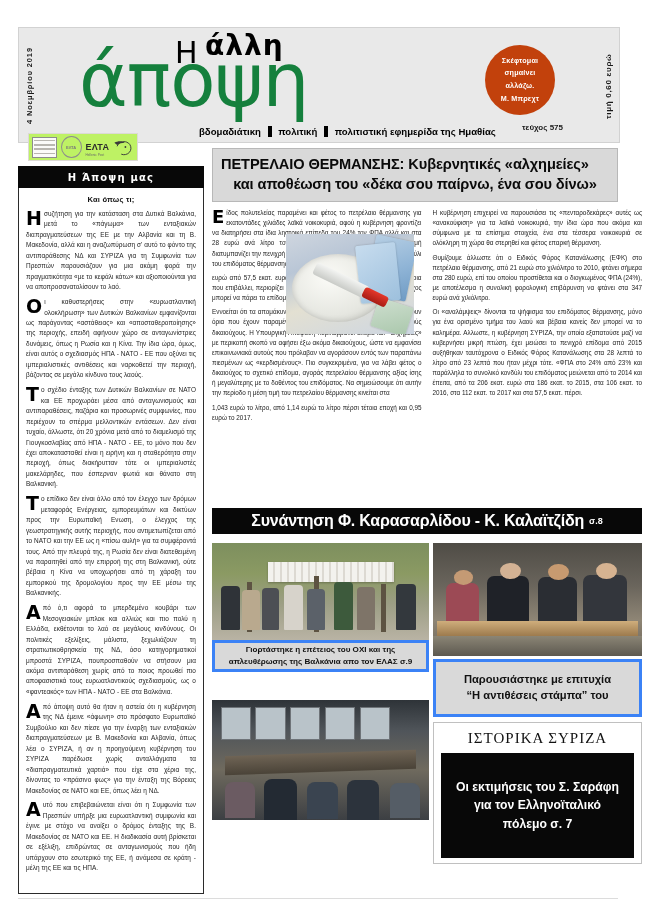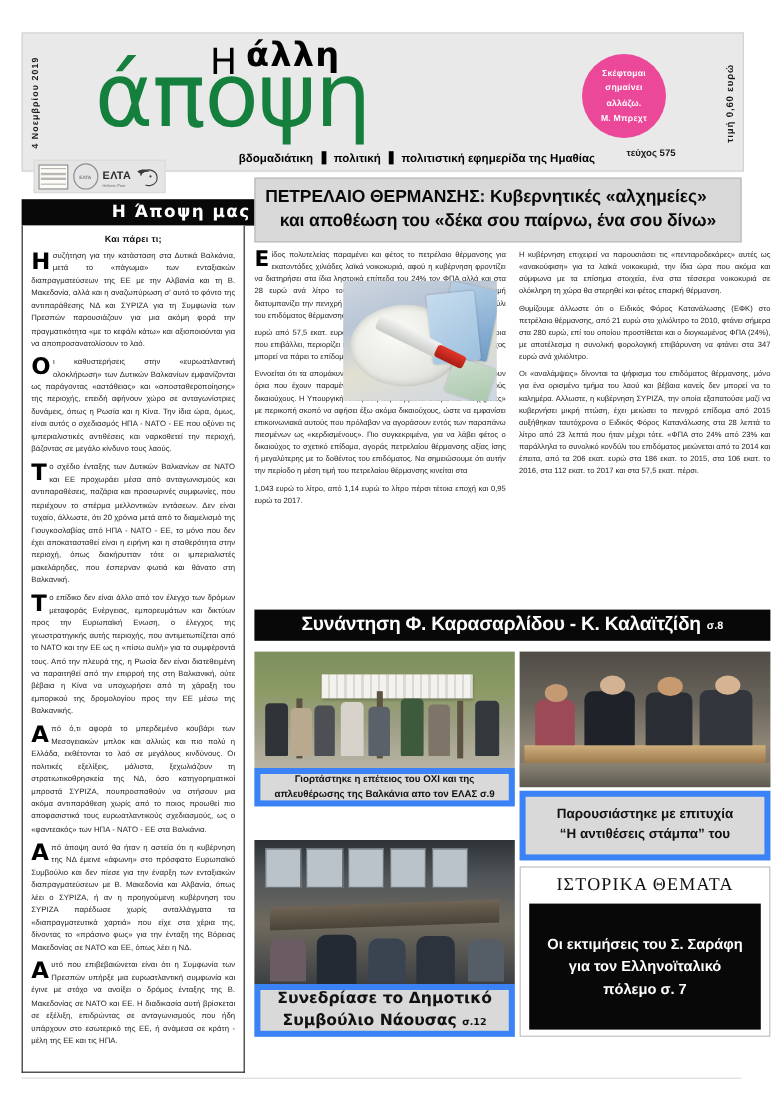--- a/index.html
+++ b/index.html
@@ -48,33 +48,33 @@
   .mh-sub{
     position:absolute;left:122px;top:96px;
     font-size:9.6px;font-weight:bold;color:#000;white-space:nowrap;
   }
   .mh-sub .bar{
     display:inline-block;width:4px;height:11px;background:#000;
     vertical-align:-2px;margin:0 4px;
   }
   .mh-badge{
     position:absolute;right:64px;top:17px;width:70px;height:70px;border-radius:50%;
-    background:#ec4899;color:#fff;display:flex;flex-direction:column;
+    background:#c2410c;color:#fff;display:flex;flex-direction:column;
     align-items:center;justify-content:center;text-align:center;
     font-size:7.2px;line-height:1.75;font-weight:bold;letter-spacing:.2px;
   }
   .mh-issue{
     position:absolute;right:56px;top:95px;
     font-size:8px;font-weight:bold;color:#1a1a1a;
   }
 
   
   .elta{
     position:absolute;left:28px;top:133px;width:110px;height:28px;
-    background:#e5e5e5;border:1px solid #dcdad4;display:flex;align-items:center;
+    background:#bef264;border:1px solid #dcdad4;display:flex;align-items:center;
     gap:4px;padding:0 3px;box-sizing:border-box;
   }
   .elta .stampbox{
     width:26px;height:21px;border:1px solid #8d8d8d;background:#fbfbf8;
     display:flex;flex-direction:column;justify-content:space-around;padding:1px;
     box-sizing:border-box;
   }
   .elta .stampbox i{display:block;height:1.5px;background:#b9b7b0;}
   .elta .seal{
     width:20px;height:20px;border-radius:50%;border:1px solid #8d8d8d;
@@ -83,23 +83,22 @@
   }
   .elta .eltaword{font-size:9px;font-weight:bold;color:#2c2c2c;letter-spacing:.3px;}
   .elta .eltasub{font-size:3.2px;color:#6b6b6b;display:block;line-height:1;}
   .elta .hermes{width:22px;height:20px;}
 
   
   .ed-col{position:absolute;left:18px;top:166px;width:186px;height:728px;}
   .ed-head{
     width:100%;height:22px;background:#080808;color:#fff;
     display:flex;align-items:center;justify-content:center;
-    font-size:14px;font-weight:bold;letter-spacing:1.2px;
+    font-size:10px;font-weight:bold;letter-spacing:1.2px;
     font-family:"DejaVu Sans",sans-serif;
-    padding-left:40px;
   }
   .ed-body{
     border:1px solid #2b2b2b;border-top:none;width:100%;height:706px;
     box-sizing:border-box;padding:7px 7px 4px 7px;background:#fff;
   }
   .ed-sub{
     text-align:center;font-size:7.6px;font-weight:bold;color:#111;
     margin:0 0 5px 0;letter-spacing:.2px;
   }
   .ed-p{
@@ -167,21 +166,21 @@
     position:absolute;left:212px;top:508px;width:430px;height:26px;
     background:#080808;color:#fff;display:flex;align-items:center;
     justify-content:center;gap:5px;
   }
   .banner2 .t{font-size:16px;font-weight:bold;letter-spacing:-.2px;}
   .banner2 .pg{font-size:9px;font-weight:bold;}
 
   
   .ph{position:absolute;overflow:hidden;background:#8a8f85;}
   .cap{
-    position:absolute;background:#d9d9d9;border:5px solid #3b82f6;
+    position:absolute;background:#d9d9d9;border:3px solid #3b82f6;
     box-sizing:border-box;display:flex;flex-direction:column;
     align-items:center;justify-content:center;text-align:center;
   }
   .cap .ln{font-weight:bold;color:#111;}
 
   
   #photo-oxi{left:212px;top:543px;width:217px;height:97px;
     background:linear-gradient(180deg,#7d8f5e 0%,#8b9a63 32%,#9c9e84 62%,#b9b3a4 100%);}
   #photo-oxi .banner-cloth{position:absolute;left:26%;top:20%;width:58%;height:20%;
     background:repeating-linear-gradient(90deg,#f3f2ee 0 5px,#dcd9d2 5px 7px);
@@ -282,21 +281,21 @@
     <svg class="hermes" viewBox="0 0 30 26">
       <path d="M6 12c2-6 9-8 14-6 4 1.5 6 5 6 9 0 4-3 8-8 9-2 .4-4 .2-6-.6" fill="none" stroke="#3a3a3a" stroke-width="1.4"></path>
       <path d="M2 7c5-3 11-3 15 0-4 0-8 1-11 3z" fill="#3a3a3a"></path>
       <circle cx="18" cy="13" r="1.3" fill="#3a3a3a"></circle>
     </svg>
   </div>
 
   <div class="ed-col">
     <div class="ed-head">Η Άποψη μας</div>
     <div class="ed-body">
-      <p class="ed-sub">Και πάρει τι;</p>
+      <p class="ed-sub">Και όπως τι;</p>
       <p class="ed-p drop">Η συζήτηση για την κατάσταση στα Δυτικά Βαλκάνια, μετά το «πάγωμα» των ενταξιακών διαπραγματεύσεων της ΕΕ με την Αλβανία και τη Β. Μακεδονία, αλλά και η αναζωπύρωση σ' αυτό το φόντο της αντιπαράθεσης ΝΔ και ΣΥΡΙΖΑ για τη Συμφωνία των Πρεσπών παρουσιάζουν για μια ακόμη φορά την πραγματικότητα «με το κεφάλι κάτω» και αξιοποιούνται για να αποπροσανατολίσουν το λαό.</p>
       <p class="ed-p drop">Οι καθυστερήσεις στην «ευρωατλαντική ολοκλήρωση» των Δυτικών Βαλκανίων εμφανίζονται ως παράγοντας «αστάθειας» και «αποσταθεροποίησης» της περιοχής, επειδή αφήνουν χώρο σε ανταγωνίστριες δυνάμεις, όπως η Ρωσία και η Κίνα. Την ίδια ώρα, όμως, είναι αυτός ο σχεδιασμός ΗΠΑ - ΝΑΤΟ - ΕΕ που οξύνει τις ιμπεριαλιστικές αντιθέσεις και ναρκοθετεί την περιοχή, βάζοντας σε μεγάλο κίνδυνο τους λαούς.</p>
       <p class="ed-p drop">Το σχέδιο ένταξης των Δυτικών Βαλκανίων σε ΝΑΤΟ και ΕΕ προχωράει μέσα από ανταγωνισμούς και αντιπαραθέσεις, παζάρια και προσωρινές συμφωνίες, που περιέχουν το σπέρμα μελλοντικών εντάσεων. Δεν είναι τυχαίο, άλλωστε, ότι 20 χρόνια μετά από το διαμελισμό της Γιουγκοσλαβίας από ΗΠΑ - ΝΑΤΟ - ΕΕ, το μόνο που δεν έχει αποκατασταθεί είναι η ειρήνη και η σταθερότητα στην περιοχή, όπως διακήρυτταν τότε οι ιμπεριαλιστές μακελάρηδες, που έσπερναν φωτιά και θάνατο στη Βαλκανική.</p>
       <p class="ed-p drop">Το επίδικο δεν είναι άλλο από τον έλεγχο των δρόμων μεταφοράς Ενέργειας, εμπορευμάτων και δικτύων προς την Ευρωπαϊκή Ενωση, ο έλεγχος της γεωστρατηγικής αυτής περιοχής, που αντιμετωπίζεται από το ΝΑΤΟ και την ΕΕ ως η «πίσω αυλή» για τα συμφέροντά τους. Από την πλευρά της, η Ρωσία δεν είναι διατεθειμένη να παραιτηθεί από την επιρροή της στη Βαλκανική, ούτε βέβαια η Κίνα να υποχωρήσει από τη χάραξη του εμπορικού της δρομολογίου προς την ΕΕ μέσω της Βαλκανικής.</p>
       <p class="ed-p drop">Από ό,τι αφορά το μπερδεμένο κουβάρι των Μεσογειακών μπλοκ και αλλιώς και πιο πολύ η Ελλάδα, εκθέτονται το λαό σε μεγάλους κινδύνους. Οι πολιτικές εξελίξεις, μάλιστα, ξεχωλιάζουν τη στρατιωτικοθρησκεία της ΝΔ, όσο κατηγορηματικοί μπροστά ΣΥΡΙΖΑ, πουπροσπαθούν να στήσουν μια ακόμα αντιπαράθεση χωρίς από το ποιος προωθεί πιο αποφασιστικά τους ευρωατλαντικούς σχεδιασμούς, ως ο «φαντεακός» των ΗΠΑ - ΝΑΤΟ - ΕΕ στα Βαλκάνια.</p>
       <p class="ed-p drop">Από άποψη αυτό θα ήταν η αστεία ότι η κυβέρνηση της ΝΔ έμεινε «άφωνη» στο πρόσφατο Ευρωπαϊκό Συμβούλιο και δεν πίεσε για την έναρξη των ενταξιακών διαπραγματεύσεων με Β. Μακεδονία και Αλβανία, όπως λέει ο ΣΥΡΙΖΑ, ή αν η προηγούμενη κυβέρνηση του ΣΥΡΙΖΑ παρέδωσε χωρίς ανταλλάγματα τα «διαπραγματευτικά χαρτιά» που είχε στα χέρια της, δίνοντας το «πράσινο φως» για την ένταξη της Βόρειας Μακεδονίας σε ΝΑΤΟ και ΕΕ, όπως λέει η ΝΔ.</p>
       <p class="ed-p drop">Αυτό που επιβεβαιώνεται είναι ότι η Συμφωνία των Πρεσπών υπήρξε μια ευρωατλαντική συμφωνία και έγινε με στόχο να ανοίξει ο δρόμος ένταξης της Β. Μακεδονίας σε ΝΑΤΟ και ΕΕ. Η διαδικασία αυτή βρίσκεται σε εξέλιξη, επιδρώντας σε ανταγωνισμούς που ήδη υπάρχουν στο εσωτερικό της ΕΕ, ή ανάμεσα σε κράτη - μέλη της ΕΕ και τις ΗΠΑ.</p>
     </div>
   </div>
 
@@ -374,30 +373,23 @@
     <div class="win" style="left:52%;width:13%;height:26%;"></div>
     <div class="win" style="left:68%;width:13%;height:26%;"></div>
     <div class="table"></div>
     <div class="seat" style="left:6%;bottom:2%;width:14%;height:30%;background:#6b5b62;"></div>
     <div class="seat" style="left:24%;bottom:0;width:15%;height:34%;background:#232a33;"></div>
     <div class="seat" style="left:44%;bottom:1%;width:14%;height:31%;background:#3a4450;"></div>
     <div class="seat" style="left:62%;bottom:0;width:15%;height:33%;background:#2c333c;"></div>
     <div class="seat" style="left:82%;bottom:2%;width:14%;height:29%;background:#555d66;"></div>
   </div>
 
-  <div class="cap" id="cap-council">
-    <span class="ln">Συνεδρίασε το Δημοτικό</span>
-    <span class="ln">
-      <span>Συμβούλιο Νάουσας</span>
-      <span class="pg">σ.12</span>
-    </span>
-  </div>
 
   <div class="hist">
-    <div class="hist-title">ΙΣΤΟΡΙΚΑ  ΘΕΜΑΤΑ</div>
+    <div class="hist-title">ΙΣΤΟΡΙΚΑ  ΣΥΡΙΖΑ</div>
     <div class="hist-inner">
       <span class="ln">Οι εκτιμήσεις του Σ. Σαράφη</span>
       <span class="ln">για τον Ελληνοϊταλικό</span>
       <span class="ln">πόλεμο σ. 7</span>
     </div>
   </div>
 
   <div class="sep"></div>
 </div>
 

